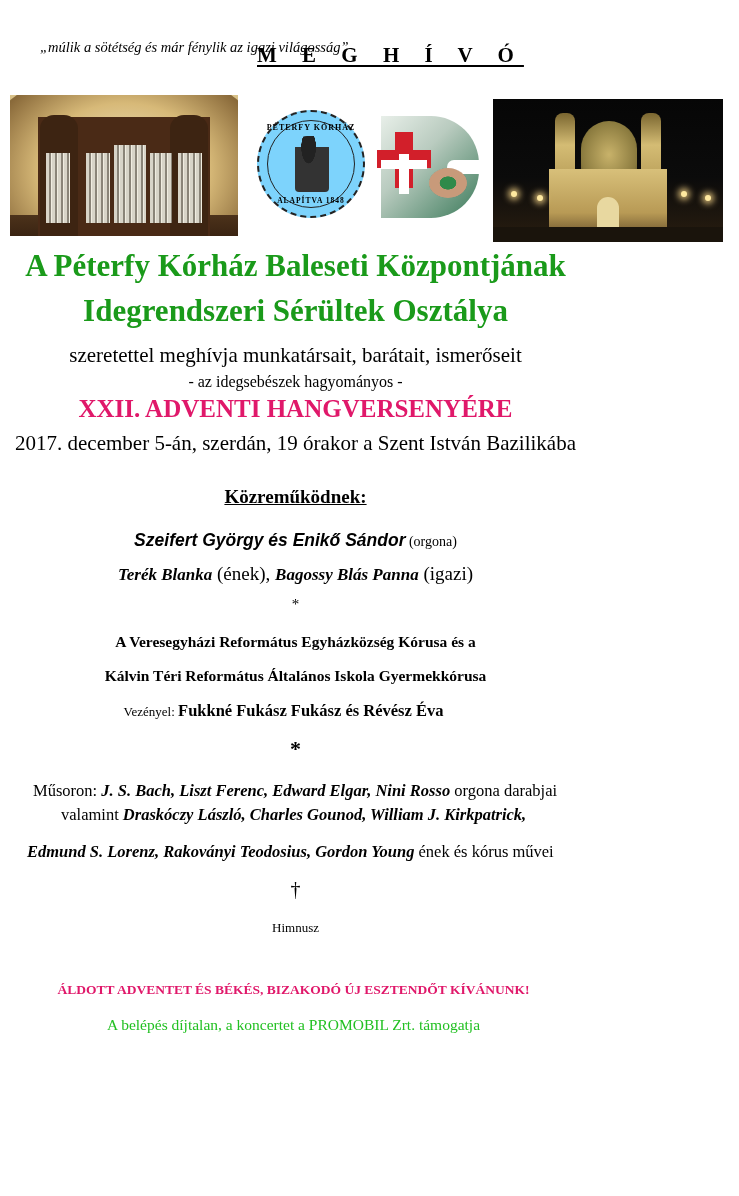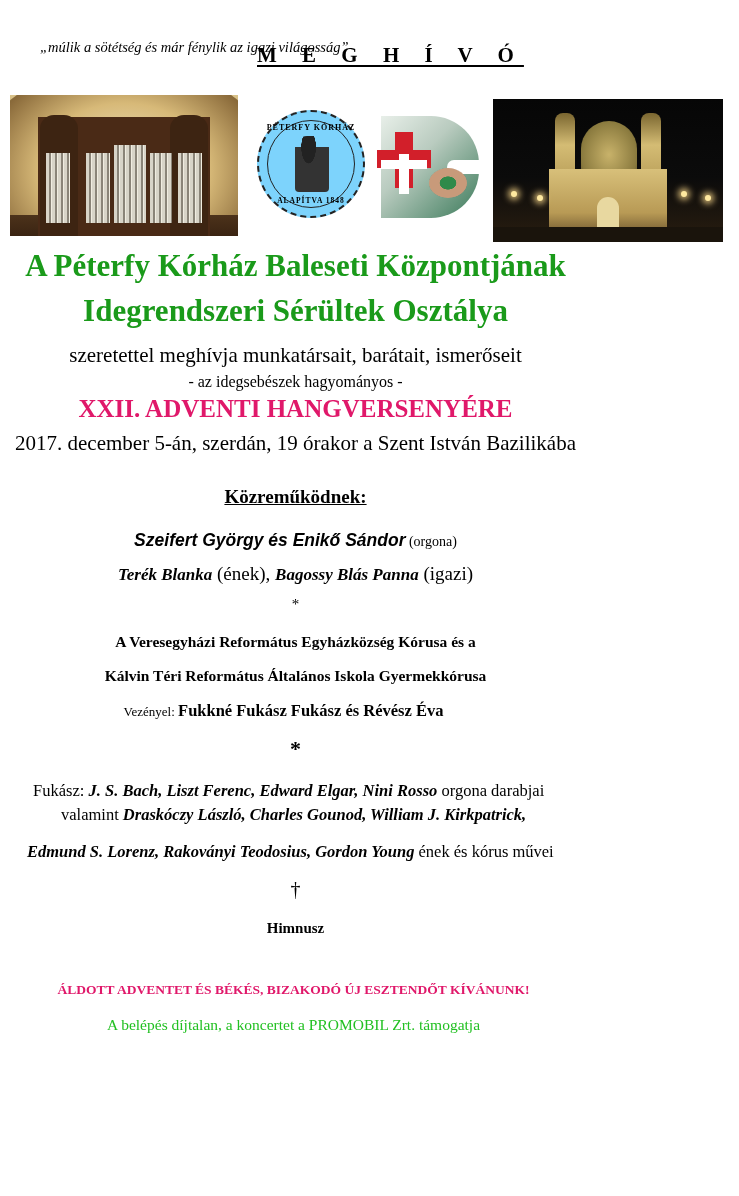--- a/index.html
+++ b/index.html
@@ -143,21 +143,21 @@
     .conductor .lbl { font-size: 13px; font-weight: normal; }
     .conductor b { font-weight: bold; }
     .star2 { top: 736px; font-size: 22px; font-weight: bold; }
 
     .prog1 { left: 33px; top: 781px; font-size: 16.5px; white-space: nowrap; }
     .prog2 { left: 61px; top: 805px; font-size: 16.5px; white-space: nowrap; }
     .prog3 { left: 27px; top: 842px; font-size: 16.5px; white-space: nowrap; }
     .bi { font-weight: bold; font-style: italic; }
 
     .dagger { top: 878px; font-size: 20px; }
-    .himnusz { top: 920px; font-size: 15px; font-weight: bold; }
+    .himnusz { top: 920px; font-size: 13px; font-weight: normal; }
 
     .blessing { top: 982px; font-size: 13.5px; font-weight: bold; color: #e0186a; }
     .entry { top: 1016px; font-size: 15.5px; color: #22c022; }
   </style>
 </head>
 <body>
 
 <div class="abs motto">„múlik a  sötétség és már fénylik az igazi világosság”</div>
 <div class="abs title">M E G H Í V Ó</div>
 
@@ -214,20 +214,20 @@
 <div class="center kozre">Közreműködnek:</div>
 <div class="center perf1"><span class="sans">Szeifert György és Enikő Sándor</span><span class="small"> (orgona)</span></div>
 <div class="center perf2"><span class="bi">Terék Blanka</span><span class="small"> (ének), </span><span class="bi">Bagossy Blás Panna</span><span class="small"> (igazi)</span></div>
 <div class="center star1">*</div>
 
 <div class="center choir1">A Veresegyházi Református Egyházközség Kórusa és a</div>
 <div class="center choir2">Kálvin Téri Református Általános Iskola Gyermekkórusa</div>
 <div class="center conductor" style="left:-12px;"><span class="lbl">Vezényel: </span><b>Fukkné Fukász Fukász és Révész Éva</b></div>
 <div class="center star2">*</div>
 
-<div class="abs prog1"><span>Fukász: </span><span class="bi">J. S. Bach, Liszt Ferenc, Edward Elgar, Nini Rosso</span><span>  orgona darabjai</span></div>
+<div class="abs prog1"><span>Műsoron: </span><span class="bi">J. S. Bach, Liszt Ferenc, Edward Elgar, Nini Rosso</span><span>  orgona darabjai</span></div>
 <div class="abs prog2"><span>valamint </span><span class="bi">Draskóczy László, Charles Gounod, William J. Kirkpatrick,</span></div>
 <div class="abs prog3"><span class="bi">Edmund S. Lorenz, Rakoványi Teodosius, Gordon Young</span><span> ének és kórus művei</span></div>
 
 <div class="center dagger">†</div>
 <div class="center himnusz">Himnusz</div>
 <div class="center blessing" style="left:-2px;">ÁLDOTT  ADVENTET ÉS BÉKÉS, BIZAKODÓ  ÚJ  ESZTENDŐT  KÍVÁNUNK!</div>
 <div class="center entry" style="left:-2px;">A belépés díjtalan, a koncertet a  PROMOBIL Zrt. támogatja</div>
 
 </body></html>

